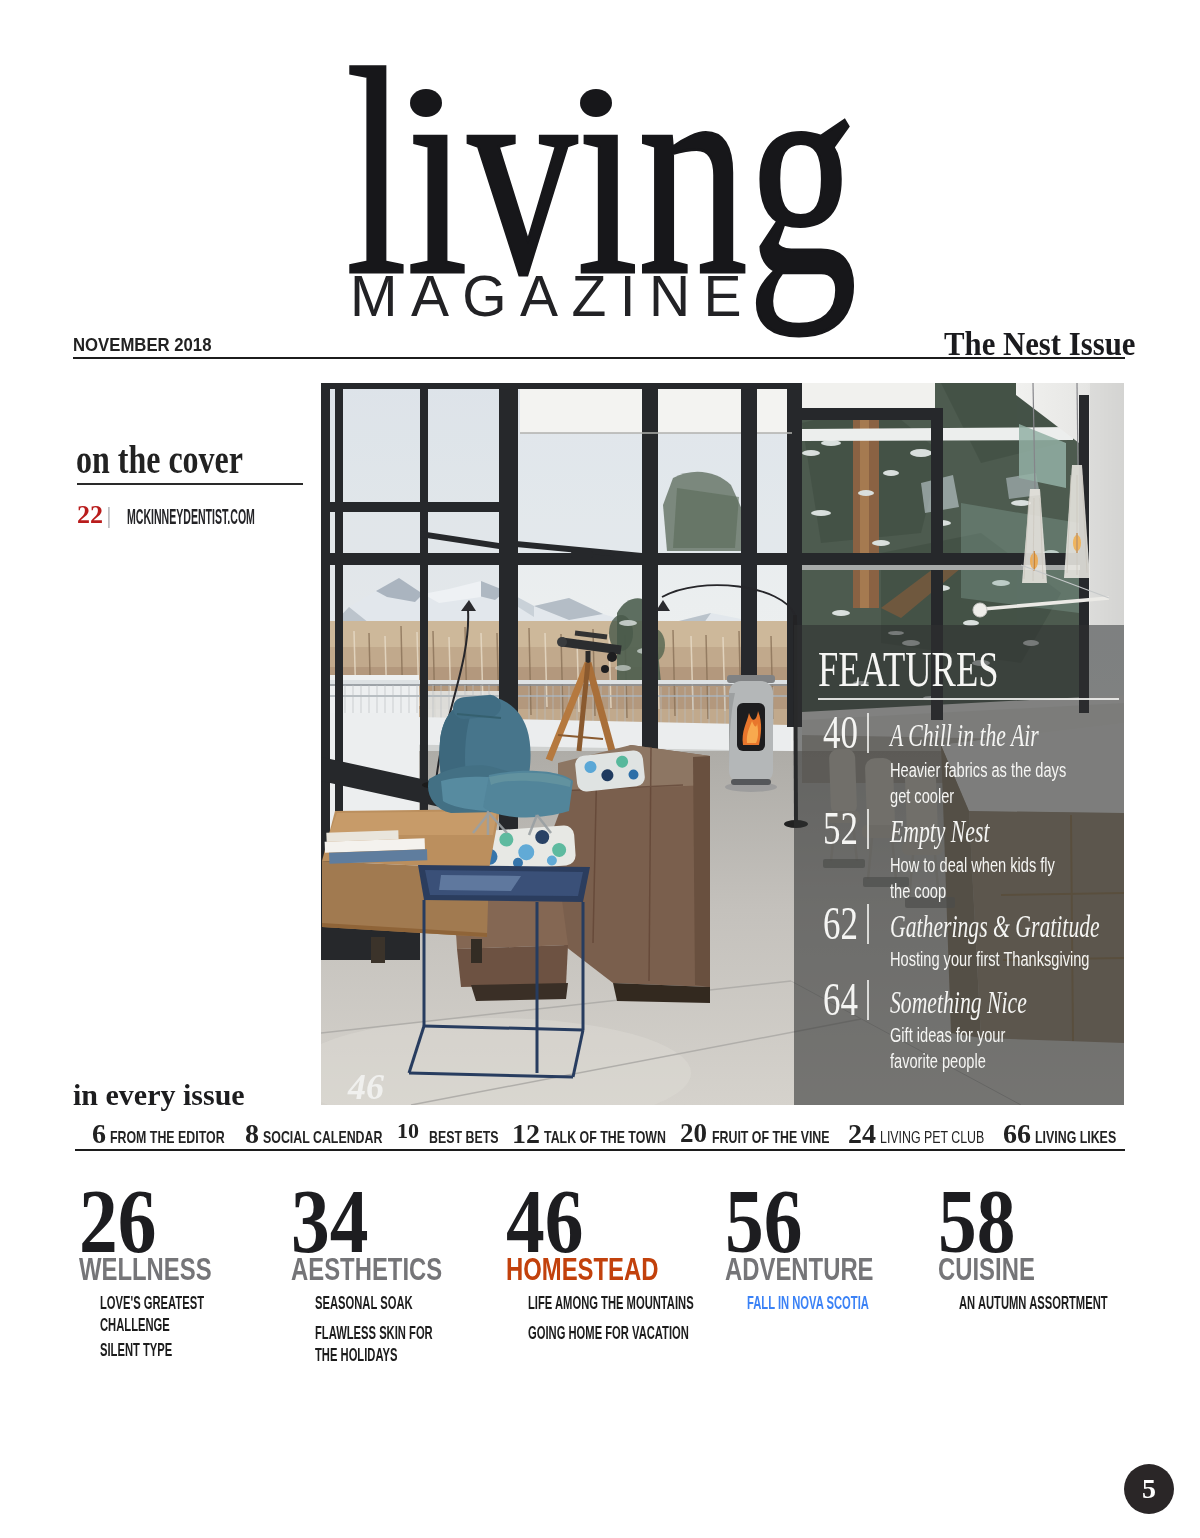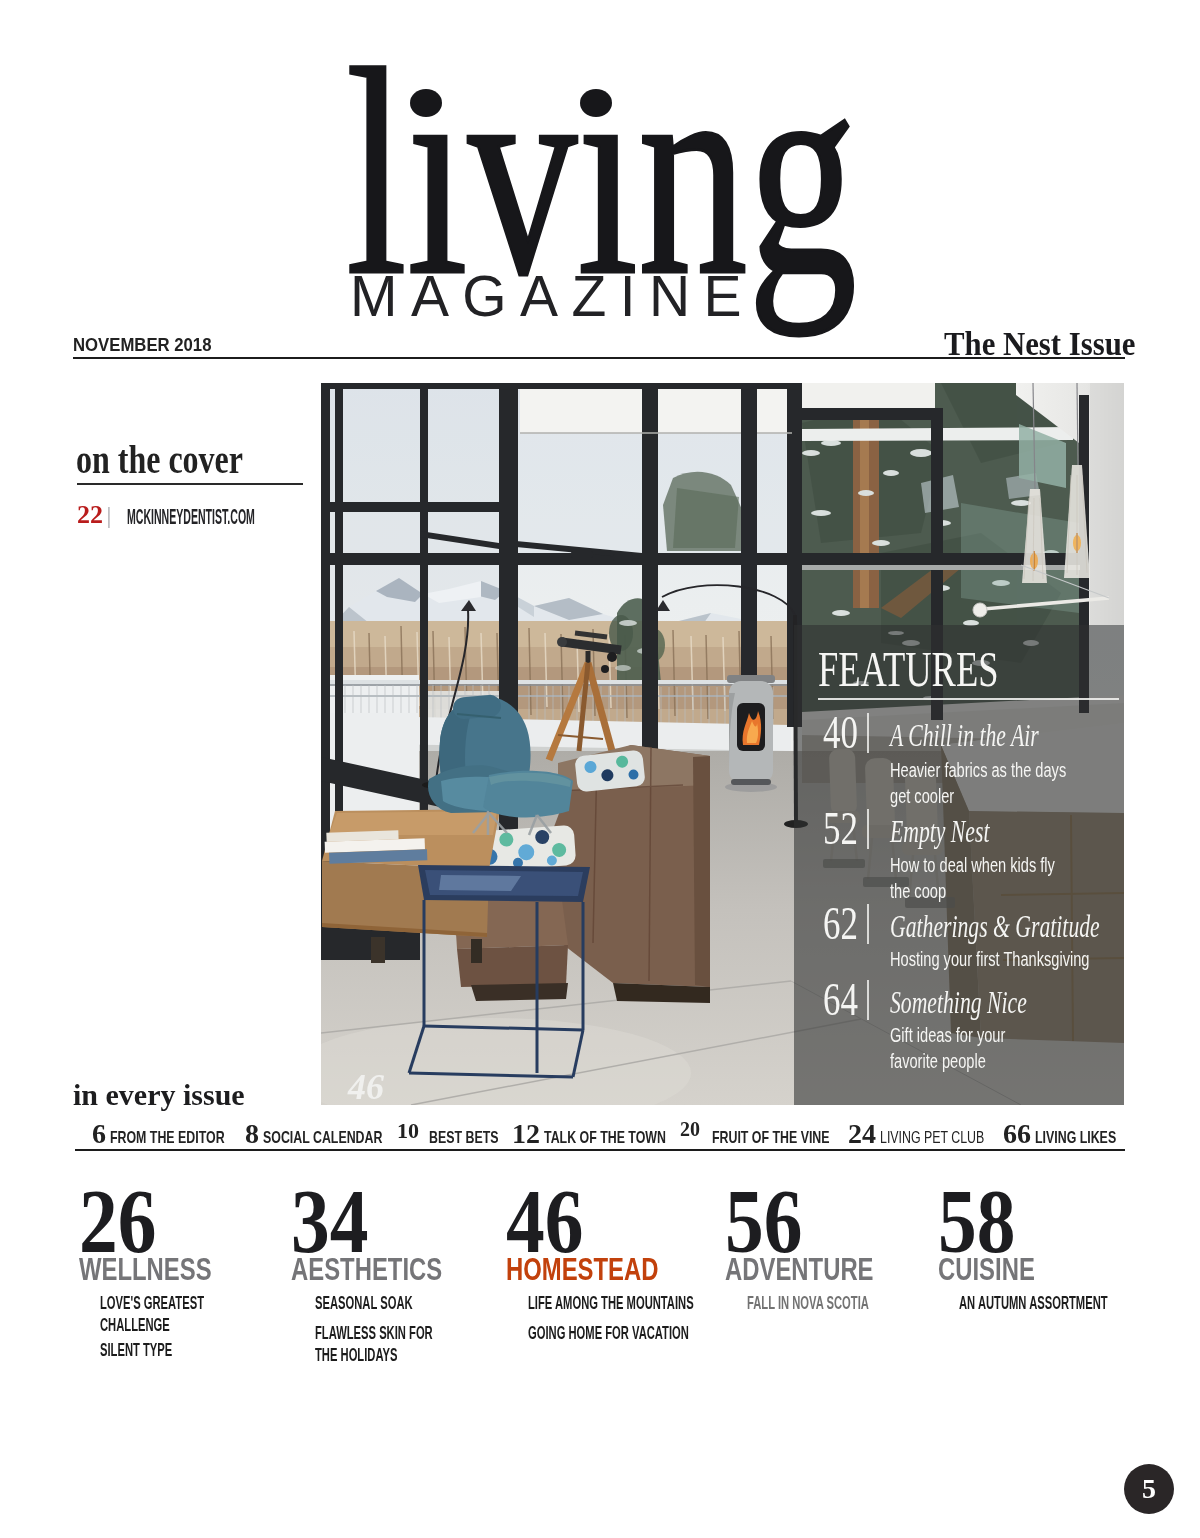--- a/index.html
+++ b/index.html
@@ -491,21 +491,21 @@
 
 <div class="abs" style="left:0;top:0;">
   <div class="abs" style="left:92px;top:1118px;"><span class="serif" style="font-size:28px;color:#222;">6</span></div>
   <div class="abs" style="left:110px;top:1128px;font-size:16.5px;font-weight:bold;color:#232323;"><span class="cond" style="transform:scaleX(0.75);">FROM THE EDITOR</span></div>
   <div class="abs" style="left:245px;top:1118px;"><span class="serif" style="font-size:28px;color:#222;">8</span></div>
   <div class="abs" style="left:263px;top:1128px;font-size:16.5px;font-weight:bold;color:#232323;"><span class="cond" style="transform:scaleX(0.75);">SOCIAL CALENDAR</span></div>
   <div class="abs" style="left:397px;top:1118px;"><span class="serif" style="font-size:22px;color:#222;">10</span></div>
   <div class="abs" style="left:429px;top:1128px;font-size:16.5px;font-weight:bold;color:#232323;"><span class="cond" style="transform:scaleX(0.75);">BEST BETS</span></div>
   <div class="abs" style="left:512px;top:1118px;"><span class="serif" style="font-size:28px;color:#222;">12</span></div>
   <div class="abs" style="left:544px;top:1128px;font-size:16.5px;font-weight:bold;color:#232323;"><span class="cond" style="transform:scaleX(0.75);">TALK OF THE TOWN</span></div>
-  <div class="abs" style="left:680px;top:1118px;"><span class="serif" style="font-size:20px;color:#222;">20</span></div>
+  <div class="abs" style="left:680px;top:1118px;"><span class="serif" style="font-size:27px;color:#222;">20</span></div>
   <div class="abs" style="left:712px;top:1128px;font-size:16.5px;font-weight:bold;color:#232323;"><span class="cond" style="transform:scaleX(0.75);">FRUIT OF THE VINE</span></div>
   <div class="abs" style="left:848px;top:1118px;"><span class="serif" style="font-size:28px;color:#222;">24</span></div>
   <div class="abs" style="left:880px;top:1128px;font-size:16.5px;font-weight:normal;color:#232323;"><span class="cond" style="transform:scaleX(0.75);">LIVING PET CLUB</span></div>
   <div class="abs" style="left:1003px;top:1118px;"><span class="serif" style="font-size:28px;color:#222;">66</span></div>
   <div class="abs" style="left:1035px;top:1128px;font-size:16.5px;font-weight:bold;color:#232323;"><span class="cond" style="transform:scaleX(0.75);">LIVING LIKES</span></div>
 </div>
 
 <div class="abs" style="left:75px;top:1149px;width:1050px;height:2px;background:#1c1c1c;"></div>
 
 <div class="abs serif" style="left:79px;top:1170px;font-size:90px;color:#1d1d20;"><span class="cond" style="transform:scaleX(0.86);">26</span></div>
@@ -518,20 +518,20 @@
 <div class="abs" style="left:315px;top:1292px;font-size:19px;font-weight:bold;color:#1c1c1c;"><span class="cond" style="transform:scaleX(0.59);">SEASONAL SOAK</span></div>
 <div class="abs" style="left:315px;top:1322px;font-size:19px;font-weight:bold;color:#1c1c1c;line-height:22px;"><span class="cond" style="transform:scaleX(0.59);">FLAWLESS SKIN FOR<br>THE HOLIDAYS</span></div>
 
 <div class="abs serif" style="left:506px;top:1170px;font-size:90px;color:#1d1d20;"><span class="cond" style="transform:scaleX(0.86);">46</span></div>
 <div class="abs" style="left:506px;top:1252px;font-size:31px;font-weight:bold;color:#c2410c;text-align:center;"><span class="cond" style="transform:scaleX(0.77);">HOMESTEAD</span></div>
 <div class="abs" style="left:528px;top:1292px;font-size:19px;font-weight:bold;color:#1c1c1c;"><span class="cond" style="transform:scaleX(0.59);">LIFE AMONG THE MOUNTAINS</span></div>
 <div class="abs" style="left:528px;top:1322px;font-size:19px;font-weight:bold;color:#1c1c1c;"><span class="cond" style="transform:scaleX(0.59);">GOING HOME FOR VACATION</span></div>
 
 <div class="abs serif" style="left:725px;top:1170px;font-size:90px;color:#1d1d20;"><span class="cond" style="transform:scaleX(0.86);">56</span></div>
 <div class="abs" style="left:725px;top:1252px;font-size:31px;font-weight:bold;color:#757578;"><span class="cond" style="transform:scaleX(0.77);">ADVENTURE</span></div>
-<div class="abs" style="left:747px;top:1292px;font-size:19px;font-weight:bold;color:#737373;"><span class="cond" style="transform:scaleX(0.59);">FALL IN NOVA SCOTIA</span></div>
+<div class="abs" style="left:747px;top:1292px;font-size:19px;font-weight:bold;color:#3b82f6;"><span class="cond" style="transform:scaleX(0.59);">FALL IN NOVA SCOTIA</span></div>
 
 <div class="abs serif" style="left:938px;top:1170px;font-size:90px;color:#1d1d20;"><span class="cond" style="transform:scaleX(0.86);">58</span></div>
 <div class="abs" style="left:938px;top:1252px;font-size:31px;font-weight:bold;color:#757578;"><span class="cond" style="transform:scaleX(0.77);">CUISINE</span></div>
 <div class="abs" style="left:959px;top:1292px;font-size:19px;font-weight:bold;color:#1c1c1c;"><span class="cond" style="transform:scaleX(0.59);">AN AUTUMN ASSORTMENT</span></div>
 
 <div class="abs" style="left:1124px;top:1464px;width:50px;height:50px;border-radius:50%;background:#2a2627;"></div>
 <div class="abs serif" style="left:1124px;top:1464px;width:50px;height:50px;text-align:center;line-height:50px;font-size:28px;color:#fff;">5</div>
 
 </body></html>

